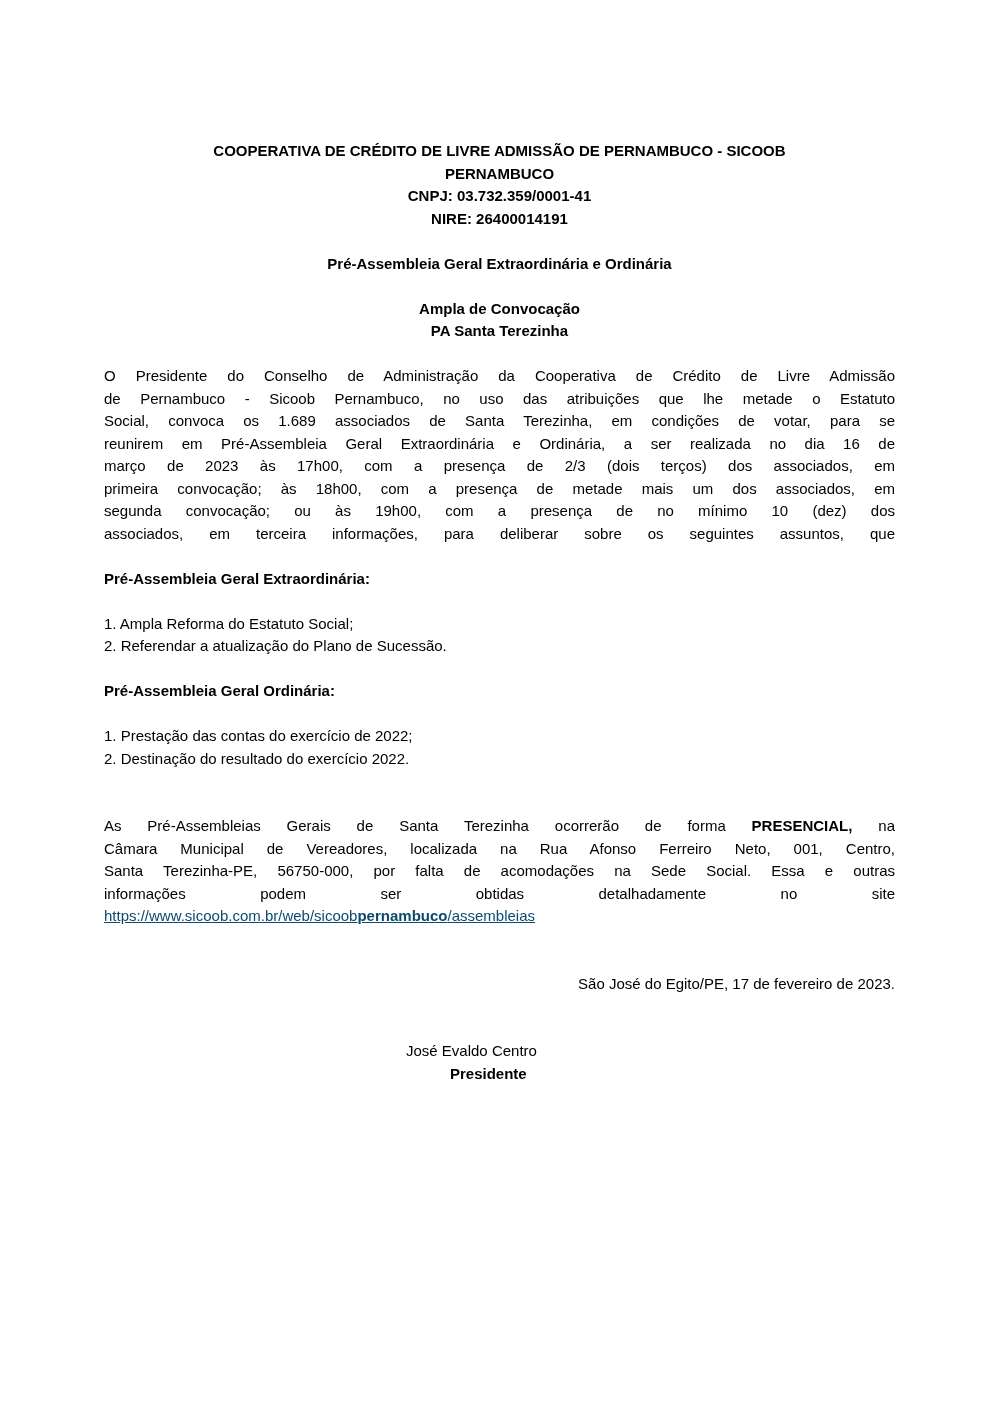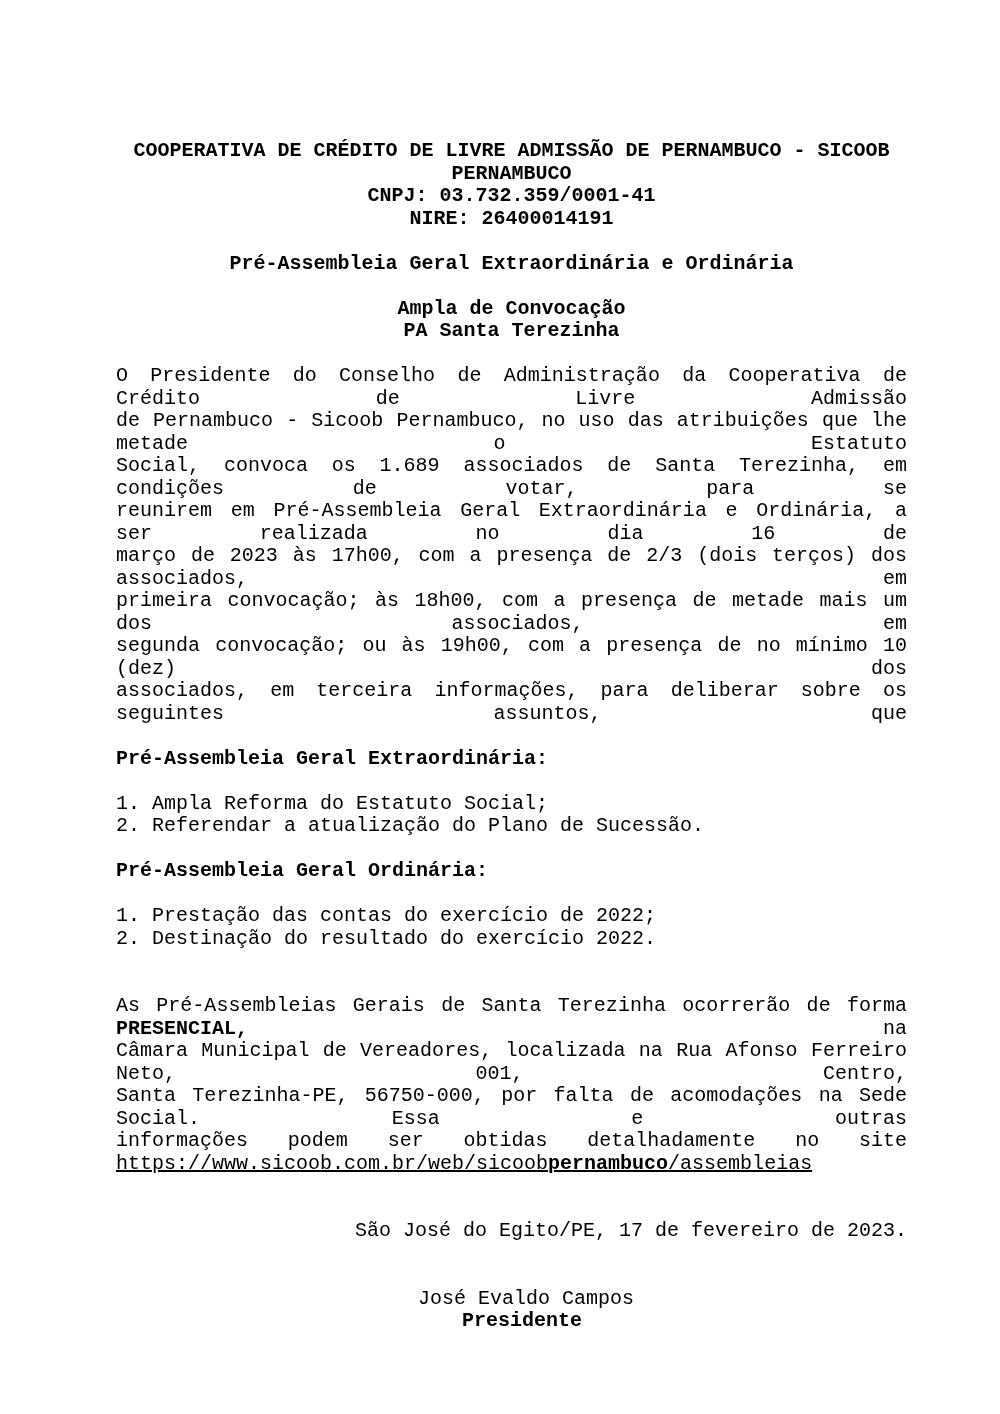--- a/index.html
+++ b/index.html
@@ -1,26 +1,26 @@
 <!DOCTYPE html>
 <html><head>
   <meta charset="utf-8">
   <style>
     html, body { margin: 0; padding: 0; background: #ffffff; }
     body { width: 1000px; height: 1414px; position: relative; overflow: hidden; color: #000; }
     .page {
-      position: absolute; left: 116px; top: 140px; width: 791px;
-      font-family: Liberation Mono, monospace; font-size: 20px; line-height: 22.5px;
+      position: absolute; left: 104px; top: 140px; width: 791px;
+      font-family: Liberation Sans, sans-serif; font-size: 15px; line-height: 22.5px;
     }
     .bold { font-weight: bold; }
     .header-line { font-weight: bold; text-align: center; }
     .gap-lg { height: 22.5px; }
     .justify-last { text-align: justify; text-align-last: justify; }
     .list-item { white-space: nowrap; }
-    .link { color: #000000; text-decoration: underline; }
+    .link { color: #0c4a6e; text-decoration: underline; }
     .right { text-align: right; }
     .sig { text-align: left; padding-left: 302px; }
     .sig-role { padding-left: 346px; font-weight: bold; }
   </style>
 </head>
 <body>
 
 <div class="page">
 
   <div>
@@ -80,16 +80,16 @@
   </div>
 
   <div class="gap-lg"></div>
   <div class="gap-lg"></div>
 
   <div class="right">São José do Egito/PE, 17 de fevereiro de 2023.</div>
 
   <div class="gap-lg"></div>
   <div class="gap-lg"></div>
 
-  <div class="sig">José Evaldo Campos</div>
+  <div class="sig">José Evaldo Centro</div>
   <div class="sig-role">Presidente</div>
 
 </div>
 
 </body></html>

